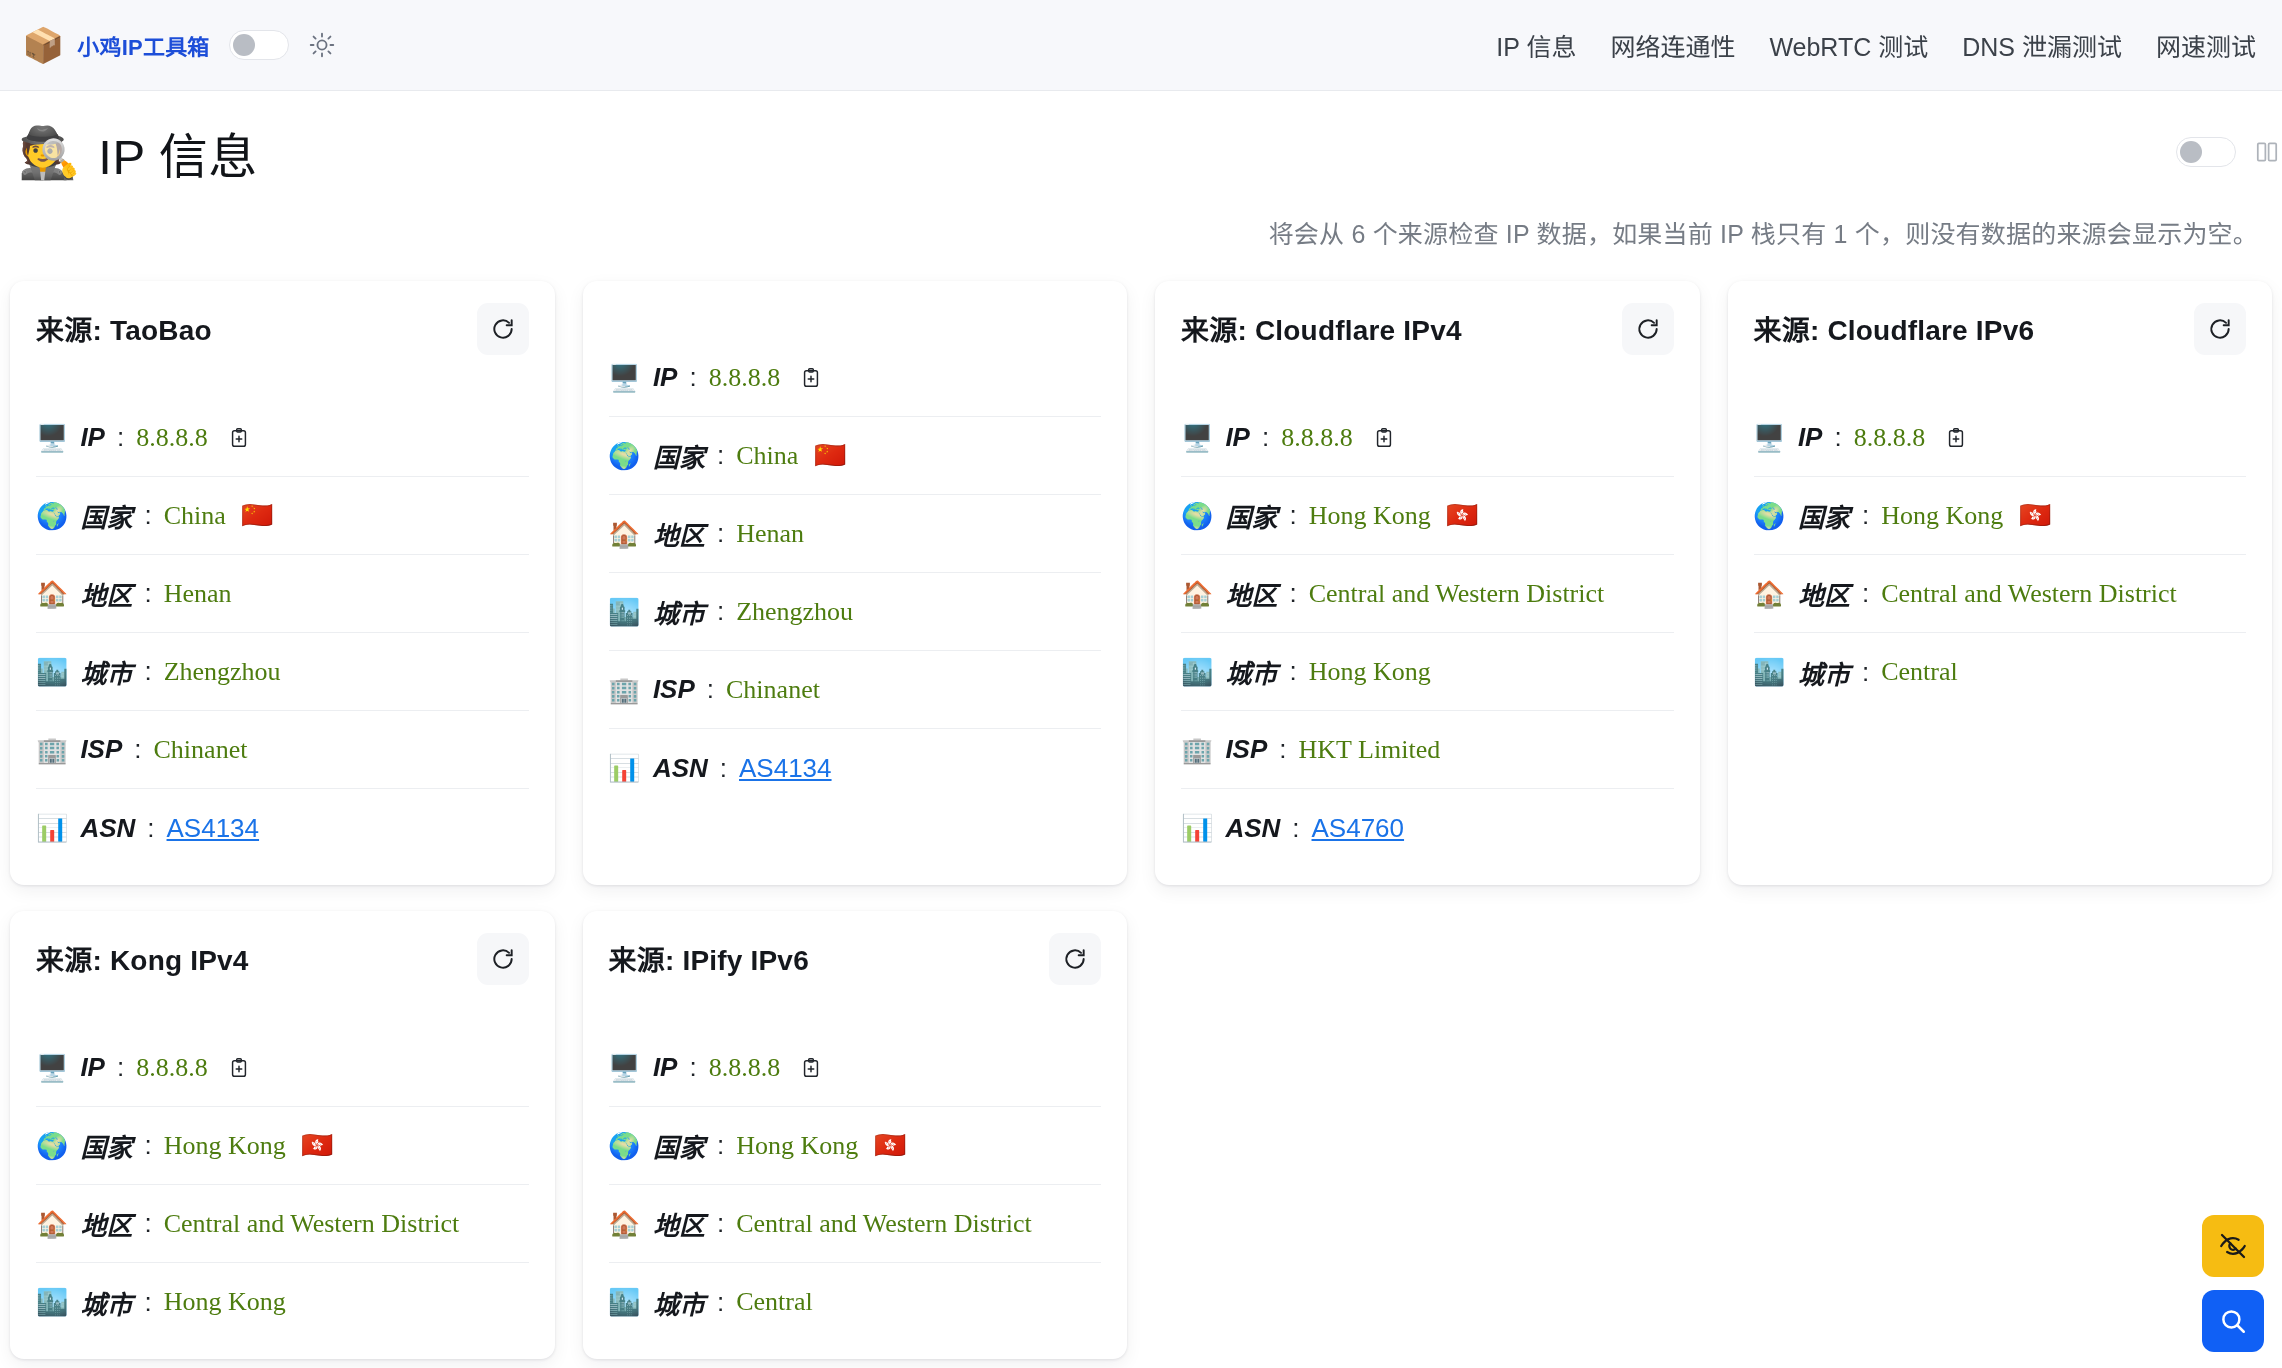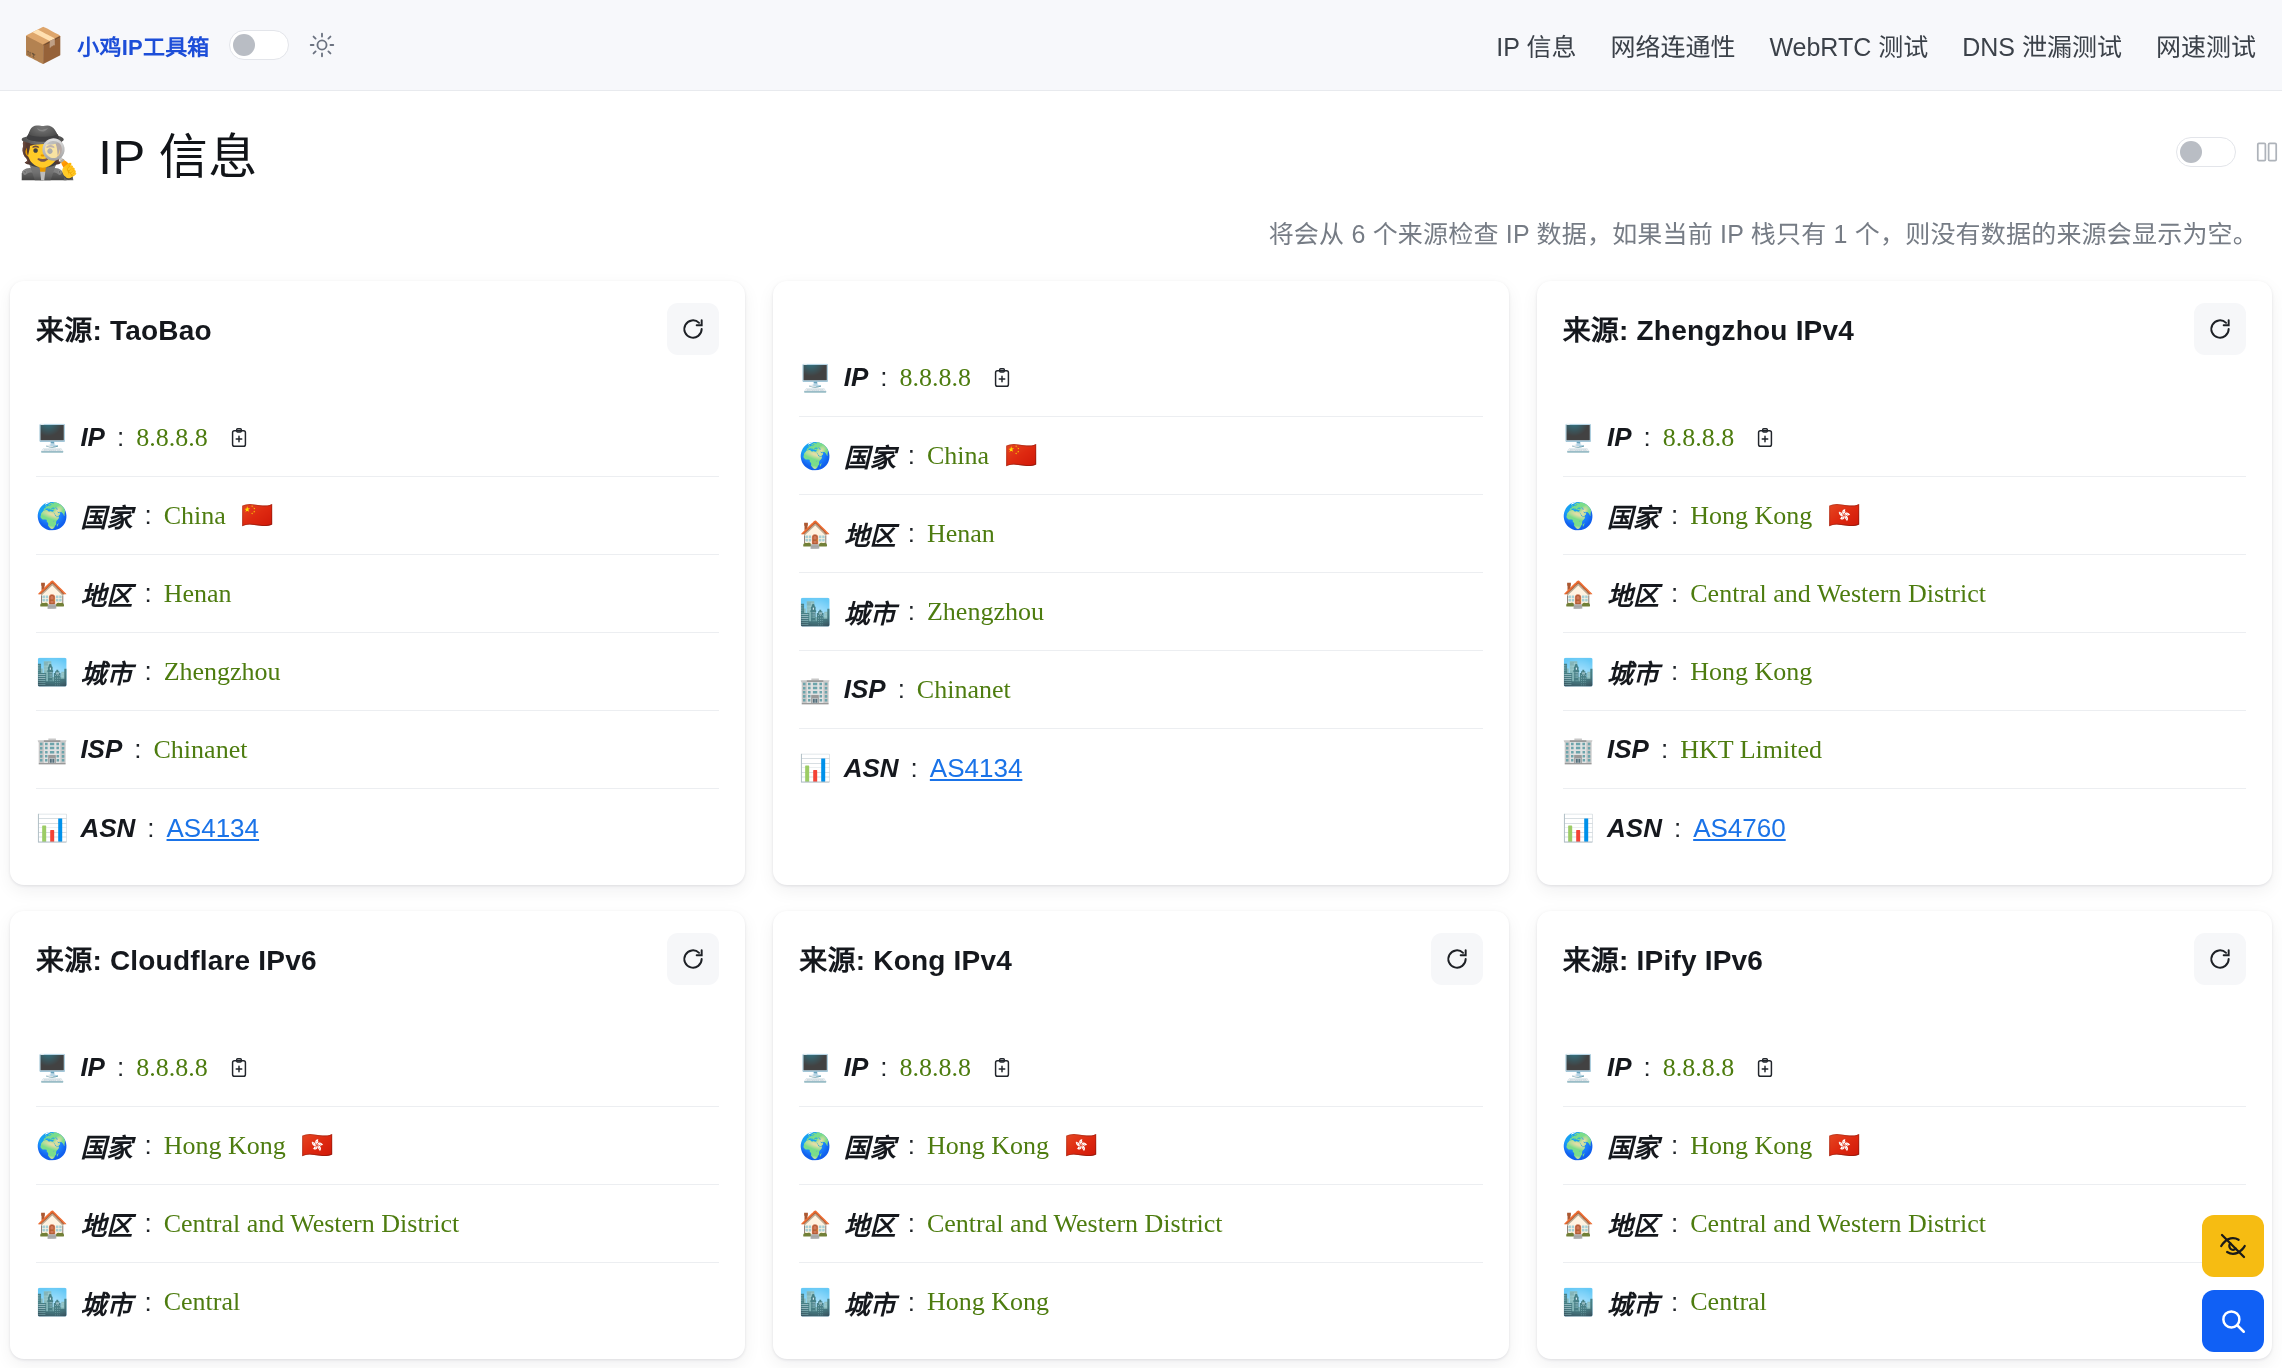--- a/index.html
+++ b/index.html
@@ -112,21 +112,21 @@
     display: flex; align-items: center; justify-content: center;
     color: #aeb3ba;
     cursor: pointer;
   }
 
   
   .cards {
     margin-top: 31px;
     padding: 0 10px;
     display: grid;
-    grid-template-columns: repeat(3, 1fr);
+    grid-template-columns: repeat(4, 1fr);
     gap: 26px 28px;
   }
   .card {
     background: #ffffff;
     border-radius: 14px;
     box-shadow: 0 1px 3px rgba(16,24,40,.10), 0 6px 18px rgba(16,24,40,.06);
     padding: 22px 26px 18px 26px;
     min-height: 438px;
     position: relative;
   }
@@ -349,21 +349,21 @@
         <span class="row-emoji">📊</span>
         <span class="row-label">ASN</span>
           <span>: </span>
         <a class="asn-link">AS4134</a>
       </div>
     </div>
   </div>
 
   <div class="card">
     <div class="card-head">
-      <span class="card-title">来源: Zhengzhou IPv4</span>
+      <span class="card-title">来源: Cloudflare IPv4</span>
       <button class="refresh-btn">
         <svg width="26" height="26" viewBox="0 0 24 24" fill="none" stroke="currentColor" stroke-width="1.8" stroke-linecap="round">
           <path d="M20 12a8 8 0 1 1-2.4-5.7"></path>
             <path d="M20 4v4.6h-4.6"></path>
         </svg>
       </button>
     </div>
     <div class="rows">
       <div class="row">
         <span class="row-emoji">🖥️</span>

